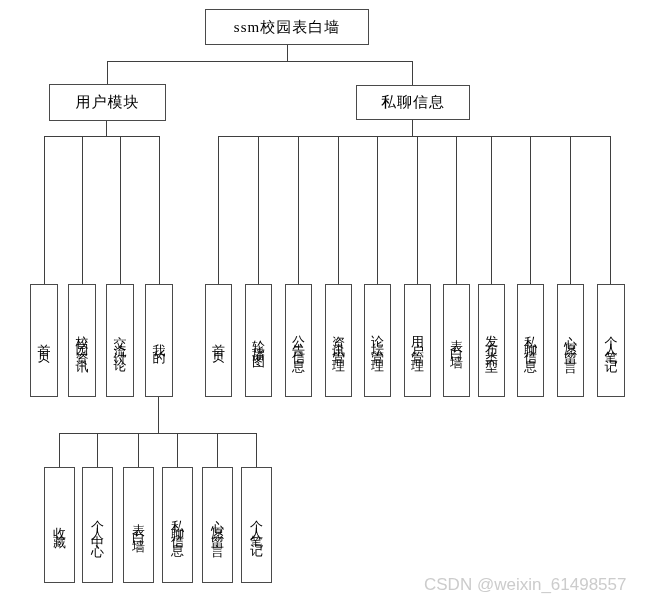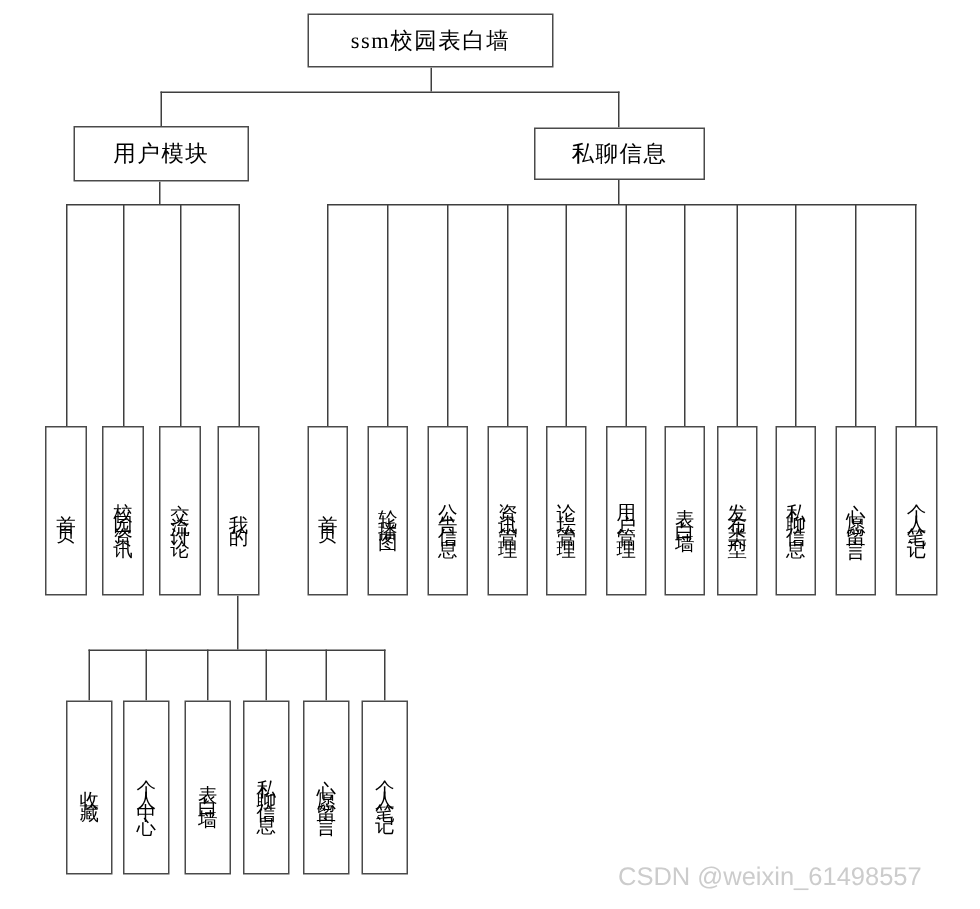--- a/index.html
+++ b/index.html
@@ -32,21 +32,21 @@
     font-size: 13px;
     letter-spacing: 8px;
     line-height: 1;
   }
   .line {
     position: absolute;
     background: #3f3f3f;
   }
   #watermark {
     position: absolute;
-    left: 412px;
+    left: 424px;
     top: 575px;
     font-family: "Liberation Sans", "DejaVu Sans", sans-serif;
     font-size: 17px;
     color: #cccccc;
     white-space: nowrap;
   }
 </style>
 </head>
 <body>
 

